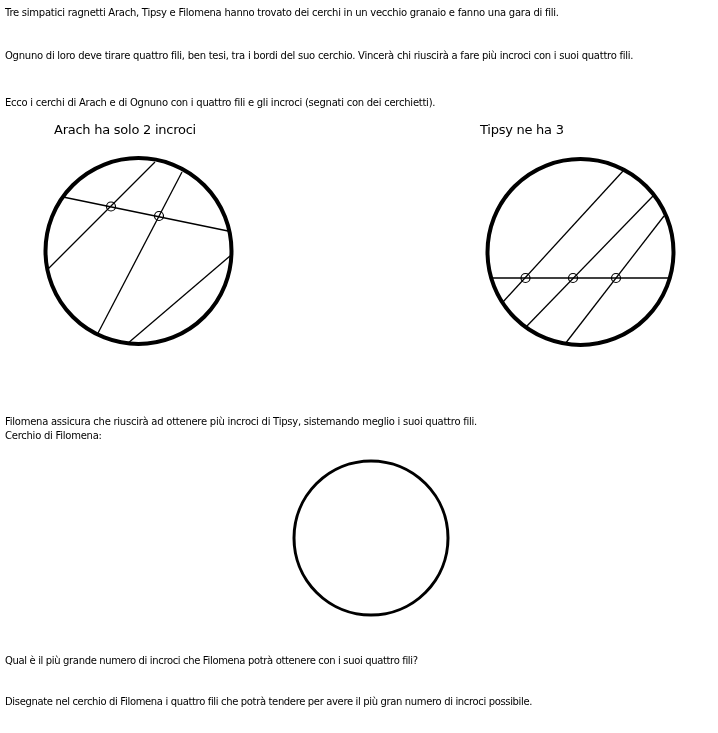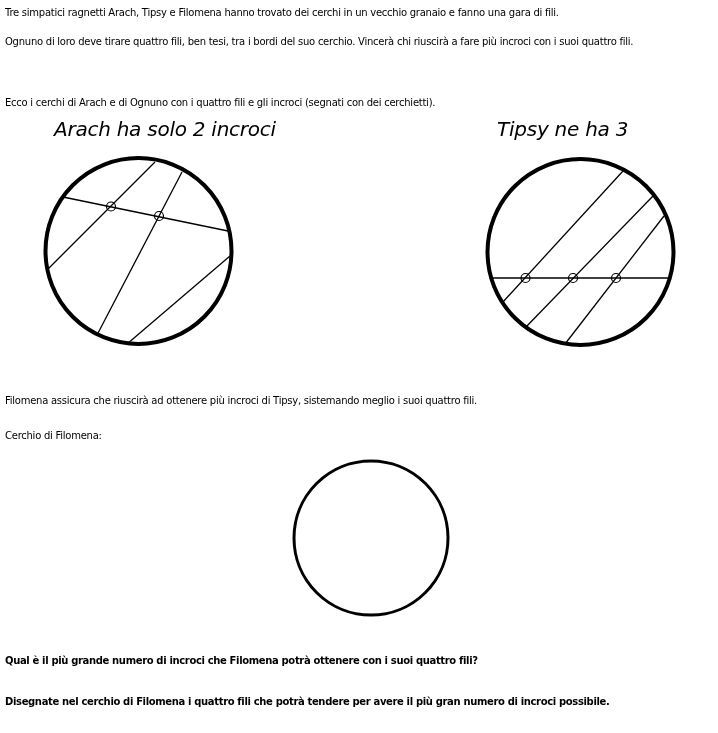--- a/index.html
+++ b/index.html
@@ -5,35 +5,35 @@
   html, body { margin: 0; padding: 0; background: #ffffff; }
   body {
     width: 718px; height: 733px; position: relative; overflow: hidden;
     font-family: "DejaVu Sans", sans-serif; color: #000000;
   }
   .para {
     position: absolute; left: 5px; width: 707px;
     font-size: 10px; line-height: 19px; text-align: justify;
     margin: 0; letter-spacing: -0.25px;
   }
-  .para.bold { font-weight: bold; letter-spacing: -0.35px; }
+  .para.bold { font-weight: normal; letter-spacing: -0.35px; }
   .caption {
-    position: absolute; font-size: 20px; line-height: 19px; letter-spacing: -0.25px; font-style: italic;
+    position: absolute; font-size: 13px; line-height: 19px; letter-spacing: -0.25px;
   }
   svg.figure { position: absolute; left: 0; top: 0; }
 </style>
 </head>
 <body>
 
 <p class="para" style="top:3px;">Tre simpatici ragnetti Arach, Tipsy e Filomena hanno trovato dei cerchi in un vecchio granaio e fanno una gara di fili.</p>
-<p class="para" style="top:32px;">Ognuno di loro deve tirare quattro fili, ben tesi, tra i bordi del suo cerchio. Vincerà chi riuscirà a fare più incroci con i suoi quattro fili.</p>
+<p class="para" style="top:46px;">Ognuno di loro deve tirare quattro fili, ben tesi, tra i bordi del suo cerchio. Vincerà chi riuscirà a fare più incroci con i suoi quattro fili.</p>
 <p class="para" style="top:93px;">Ecco i cerchi di Arach e di Ognuno con i quattro fili e gli incroci (segnati con dei cerchietti).</p>
 
 <div class="caption" style="left:54px; top:120px;">Arach ha solo 2 incroci</div>
-<div class="caption" style="left:497px; top:120px;">Tipsy ne ha 3</div>
+<div class="caption" style="left:480px; top:120px;">Tipsy ne ha 3</div>
 
 <svg class="figure" width="718" height="733" viewBox="0 0 718 733">
 
   <g>
     <circle cx="138.5" cy="251" r="93" fill="none" stroke="#000" stroke-width="4"></circle>
     <line x1="63" y1="197" x2="228" y2="231" stroke="#000" stroke-width="1.3"></line>
     <line x1="155" y1="162" x2="47" y2="270" stroke="#000" stroke-width="1.3"></line>
     <line x1="182" y1="172" x2="97" y2="335" stroke="#000" stroke-width="1.3"></line>
     <line x1="230" y1="256" x2="127" y2="344" stroke="#000" stroke-width="1.3"></line>
     <circle cx="111" cy="206.5" r="4.5" fill="none" stroke="#000" stroke-width="1.2"></circle>
@@ -47,17 +47,17 @@
     <line x1="653" y1="196" x2="525" y2="328" stroke="#000" stroke-width="1.3"></line>
     <line x1="664" y1="216" x2="565" y2="344" stroke="#000" stroke-width="1.3"></line>
     <circle cx="525.5" cy="278" r="4.5" fill="none" stroke="#000" stroke-width="1.2"></circle>
     <circle cx="573" cy="278" r="4.5" fill="none" stroke="#000" stroke-width="1.2"></circle>
     <circle cx="616" cy="278" r="4.5" fill="none" stroke="#000" stroke-width="1.2"></circle>
   </g>
 
   <circle cx="371" cy="538" r="77" fill="none" stroke="#000" stroke-width="3"></circle>
 </svg>
 
-<p class="para" style="top:391px;">Filomena assicura che riuscirà ad ottenere più incroci di Tipsy, sistemando meglio i suoi quattro fili.</p>
+<p class="para" style="top:412px;">Filomena assicura che riuscirà ad ottenere più incroci di Tipsy, sistemando meglio i suoi quattro fili.</p>
 <p class="para" style="top:426px;">Cerchio di Filomena:</p>
 
 <p class="para bold" style="top:651px;">Qual è il più grande numero di incroci che Filomena potrà ottenere con i suoi quattro fili?</p>
 <p class="para bold" style="top:692px;">Disegnate nel cerchio di Filomena i quattro fili che potrà tendere per avere il più gran numero di incroci possibile.</p>
 
 </body></html>

